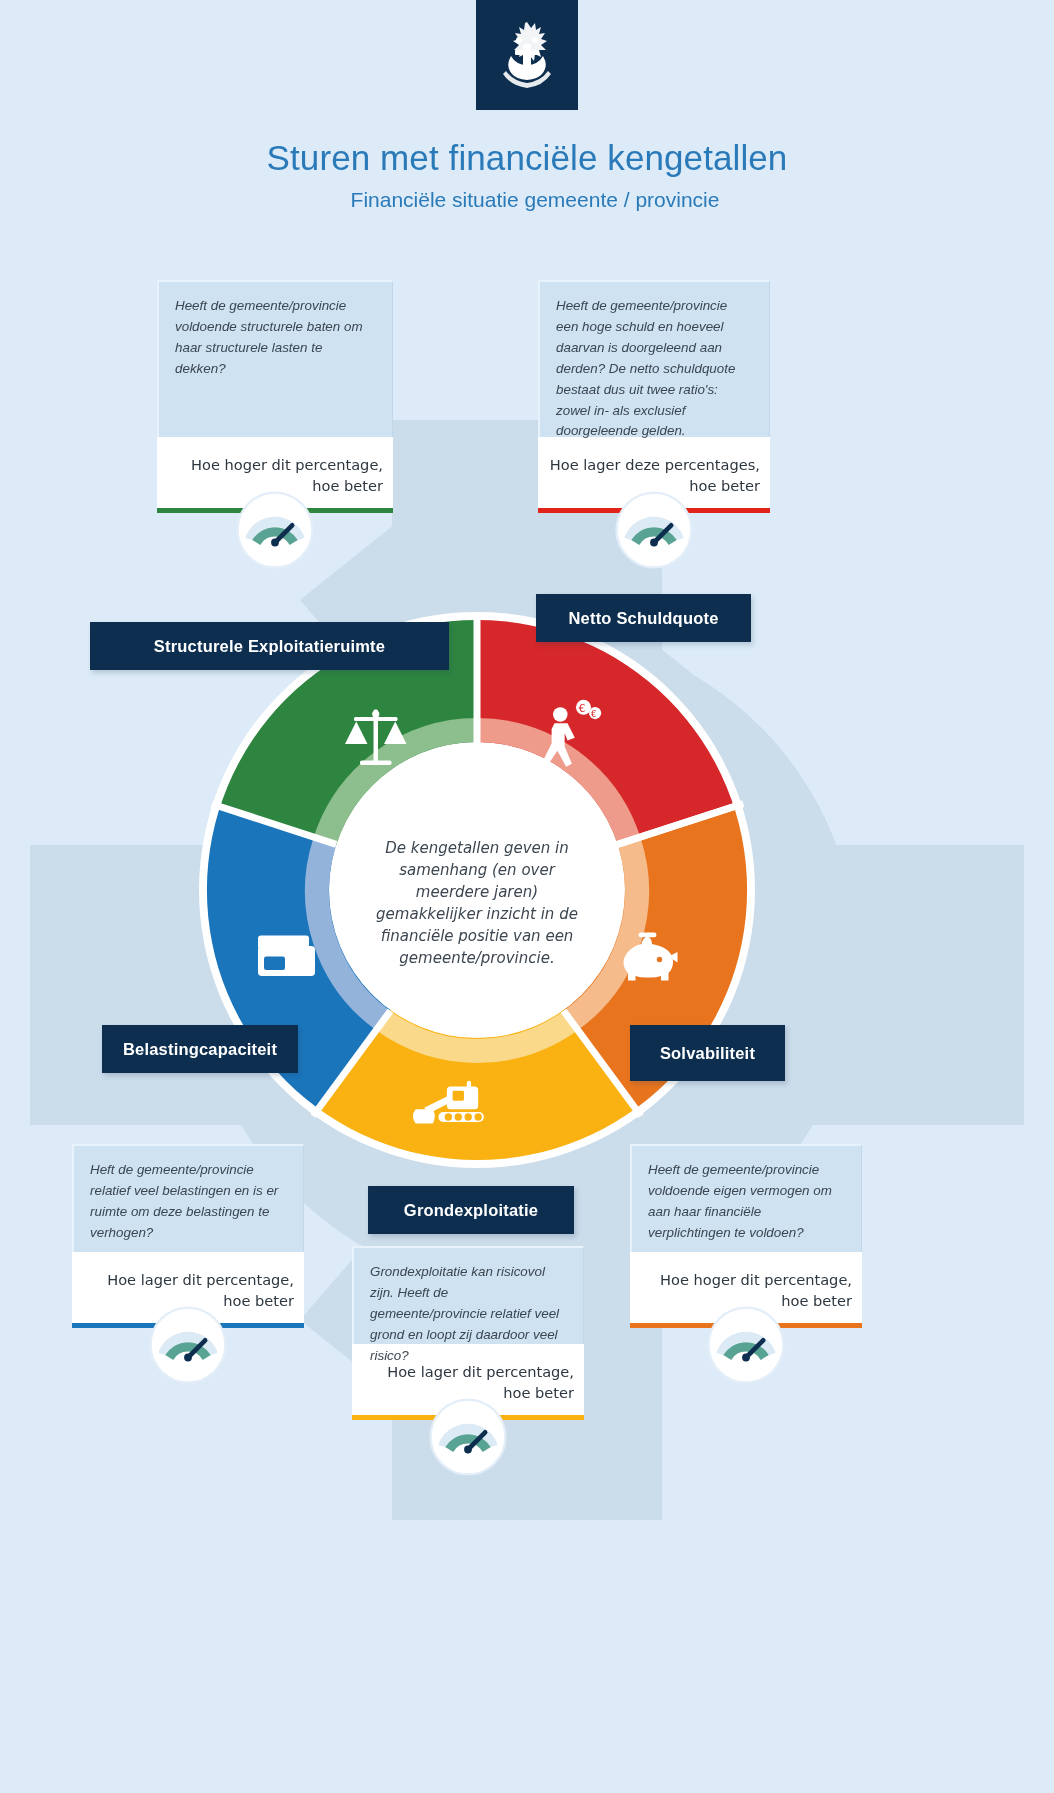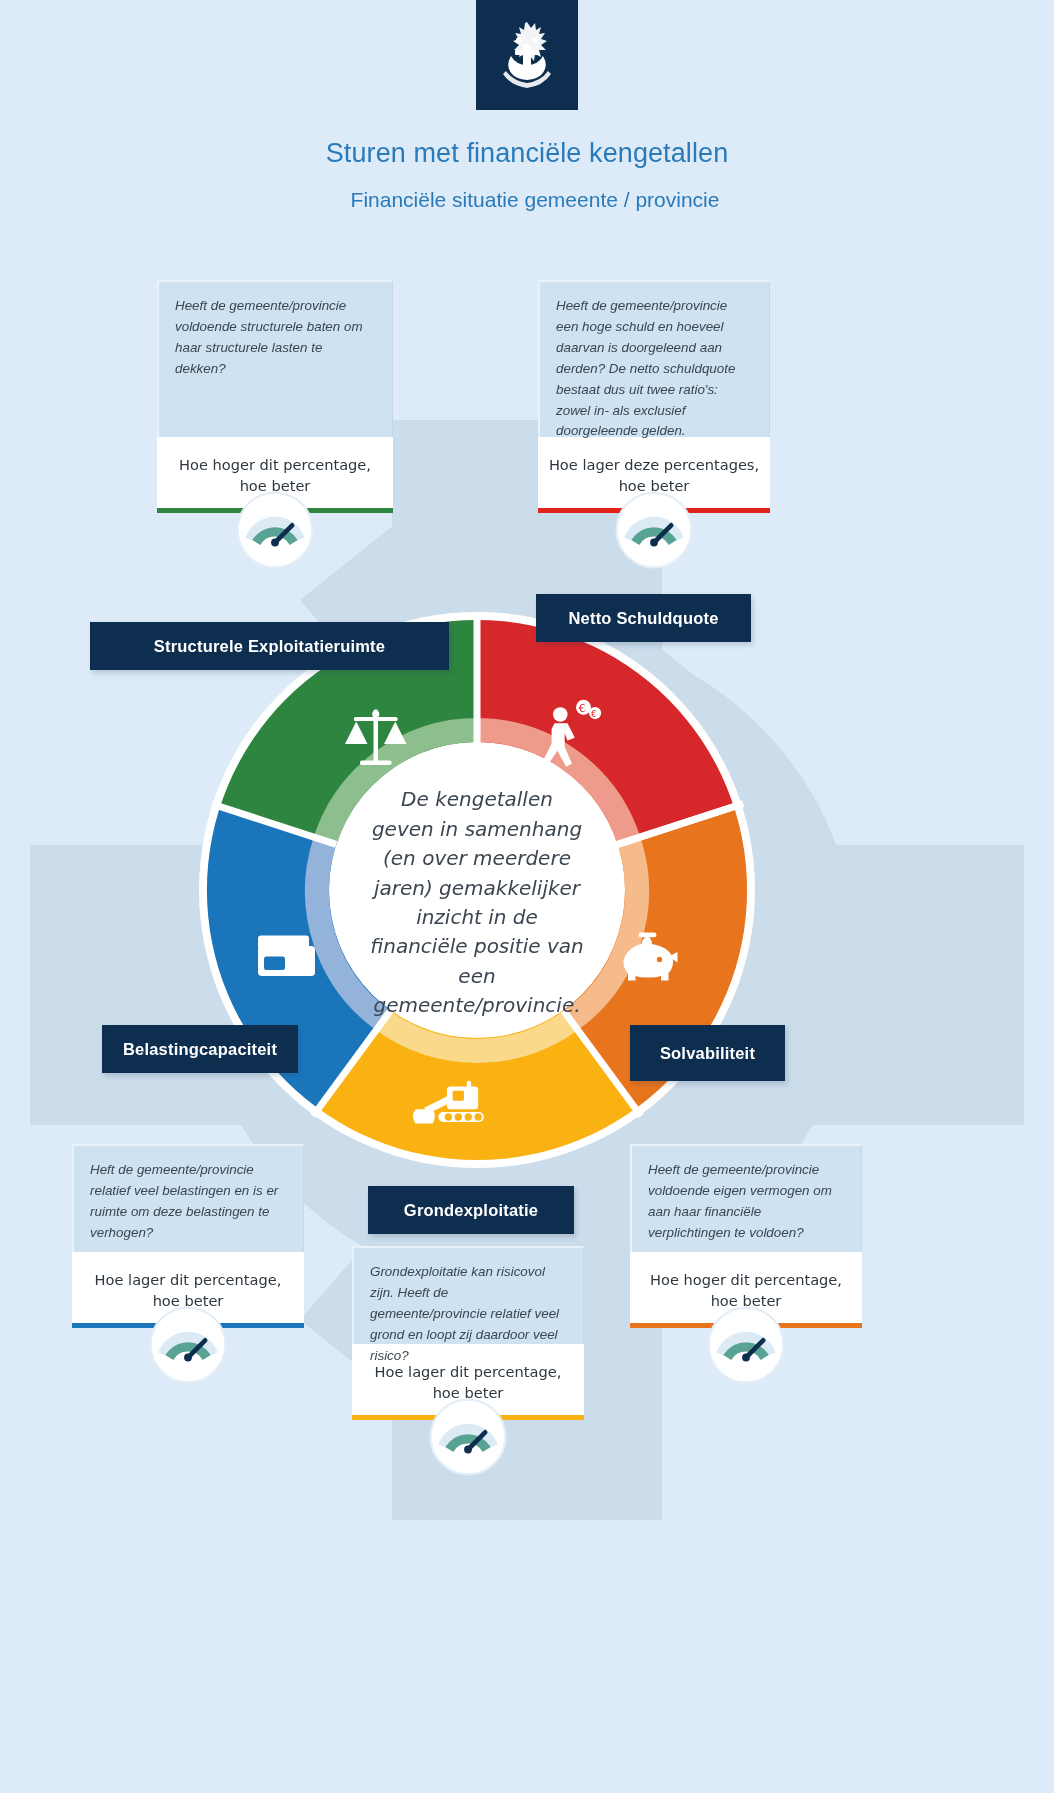--- a/index.html
+++ b/index.html
@@ -14,34 +14,34 @@
   #bg-cog { position:absolute; left:0; top:0; width:1054px; height:1793px; z-index:0; }
 
   
   #logo {
     position:absolute; left:476px; top:0; width:102px; height:110px;
     background:#0d2e4e; z-index:3;
   }
   #logo svg { display:block; margin:16px auto 0; }
   #title {
     position:absolute; left:0; top:138px; width:1054px; text-align:center;
-    font-size:27px; color:#2a7ab9; font-weight:400; letter-spacing:.1px;
+    font-size:35px; color:#2a7ab9; font-weight:400; letter-spacing:.1px;
     z-index:3;
   }
   #subtitle {
     position:absolute; left:8px; top:188px; width:1054px; text-align:center;
     font-size:21px; color:#2a7ab9; font-weight:400; z-index:3;
   }
 
   
   #donut { position:absolute; left:197px; top:610px; width:560px; height:560px; z-index:2; }
   #center-text {
     position:absolute; left:370px; top:838px; width:214px; height:130px;
     z-index:3; display:flex; align-items:center; justify-content:center;
-    text-align:center; font-size:20px; line-height:1.47;
+    text-align:center; font-size:15px; line-height:1.47;
     font-style:italic; color:#3c4650; font-family:"DejaVu Sans", sans-serif;
   }
 
   
   .ribbon {
     position:absolute; background:#0d2e4e; color:#fff; z-index:5;
     display:flex; align-items:center; justify-content:center;
     font-size:16.5px; font-weight:bold; letter-spacing:.2px;
     box-shadow:2px 3px 5px rgba(30,60,90,.20);
   }
@@ -55,21 +55,21 @@
   .card { position:absolute; z-index:4; }
   .q {
     background:#cfe2f1; color:#3a4651; font-style:italic;
     font-size:13.4px; line-height:1.56; padding:14px 16px 14px 16px;
     border-top:2px solid #e8f2fa; border-left:2px solid #e8f2fa;
     border-right:1px solid #c2d8ea;
     font-family:Liberation Sans, sans-serif;
   }
   .a {
     background:#fff; color:#2d3740; font-size:14.6px; line-height:1.42;
-    text-align:center; padding:18px 10px 12px;
+    text-align:right; padding:18px 10px 12px;
     font-family:"DejaVu Sans", sans-serif;
   }
   .bar { height:5px; width:100%; }
   .gauge-wrap { position:relative; height:0; }
   .gauge {
     position:absolute; left:50%; transform:translateX(-50%); top:-22px;
     width:78px; height:78px;
   }
 
   

